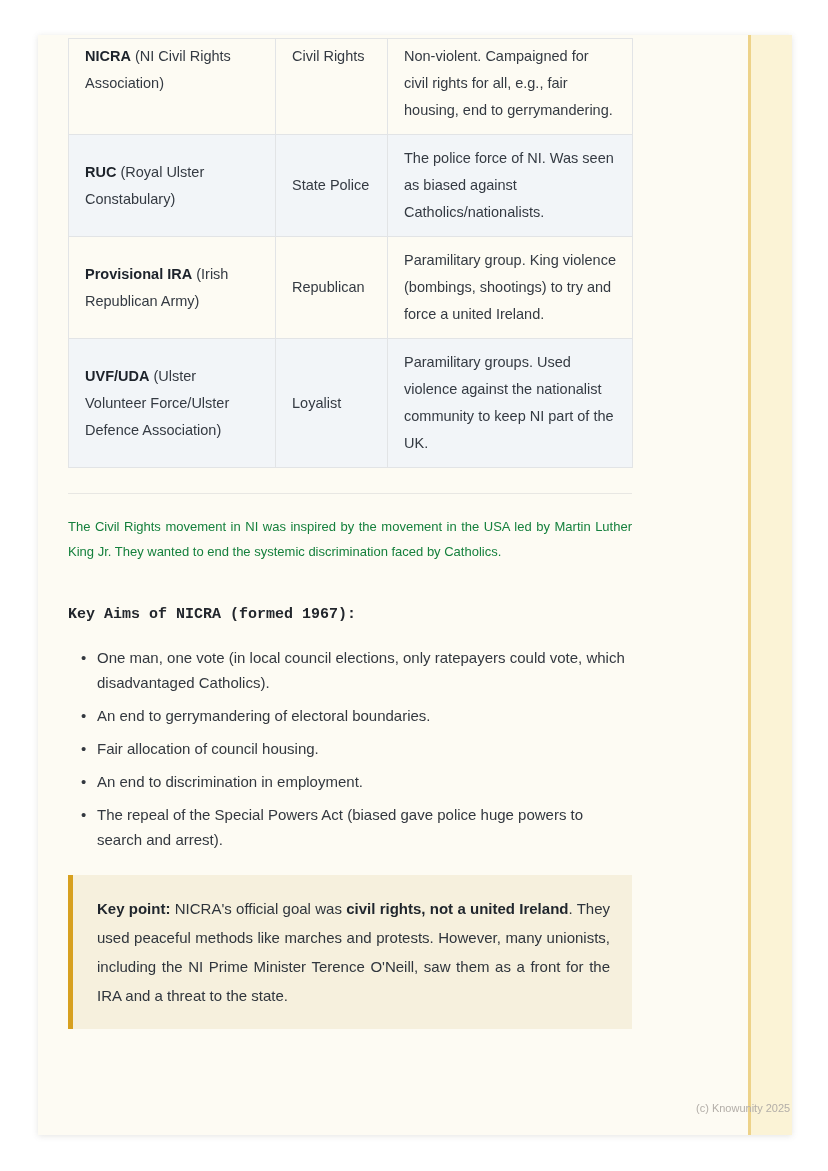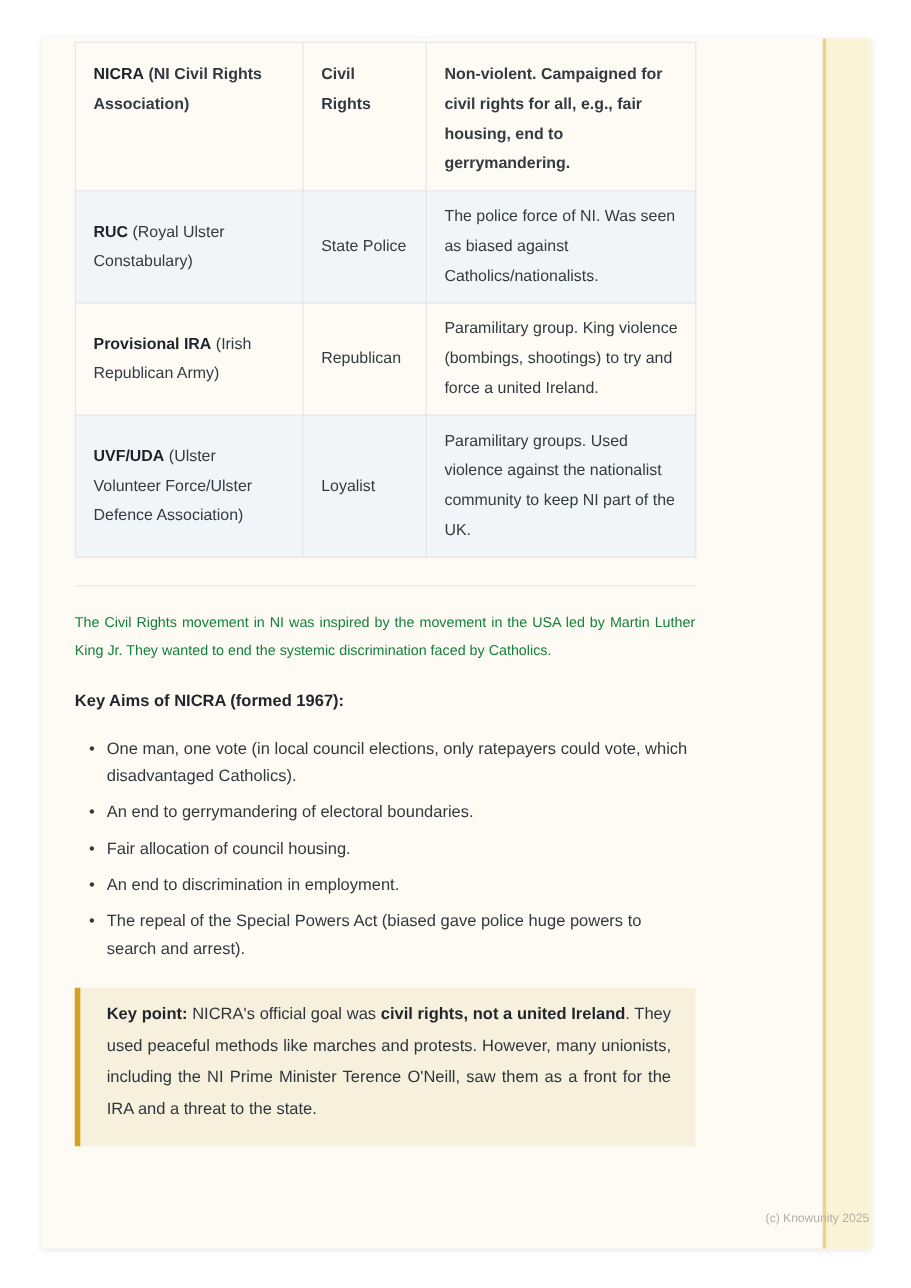--- a/index.html
+++ b/index.html
@@ -38,21 +38,21 @@
     font-size: 14.5px;
     line-height: 27px;
     color: #343a42;
   }
   table.org-table td {
     border: 1px solid #E2E4E6;
     padding: 10px 16px;
     vertical-align: middle;
     word-wrap: break-word;
   }
-  tr.row-top td { vertical-align: top; padding-top: 16px; font-weight: bold; }
+  tr.row-top td { vertical-align: top; padding-top: 4px; }
   tr.row-cool td { background: #F2F5F8; }
   tr.row-warm td { background: transparent; }
   .org-name strong { color: #1d232b; }
   
   .divider {
     border: none;
     border-top: 1px solid #E8E7E3;
     margin: 25px 0 0 0;
   }
   
@@ -64,25 +64,26 @@
     color: #F5C21E;
   }
   .intro-paragraph {
     margin: 20px 0 0 0;
     font-size: 13px;
     line-height: 25px;
     color: #15803d;
     text-align: justify;
   }
   .aims-heading {
-    margin: 24px 0 0 0;
+    margin: 40px 0 0 0;
     font-size: 15px;
     line-height: 22px;
     font-weight: bold;
     color: #22262c;
+    font-family: Liberation Mono, monospace;
   }
   ul.aims-list {
     list-style: none;
     margin: 19px 0 0 0;
     padding: 0;
   }
   ul.aims-list li {
     position: relative;
     padding-left: 29px;
     margin: 0 0 8px 0;
@@ -95,21 +96,21 @@
     position: absolute;
     left: 13px;
     top: 0;
     color: #33383f;
   }
   
   .keypoint-box {
     margin: 23px 0 0 0;
     background: #F6F0DD;
     border-left: 5px solid #D7A01F;
-    padding: 9px 22px 19px 24px;
+    padding: 19px 22px 19px 24px;
     width: 513px;
   }
   .keypoint-text {
     margin: 0;
     font-size: 15px;
     line-height: 29px;
     color: #2f353c;
     text-align: justify;
   }
   .keypoint-text b { color: #1f252c; }

